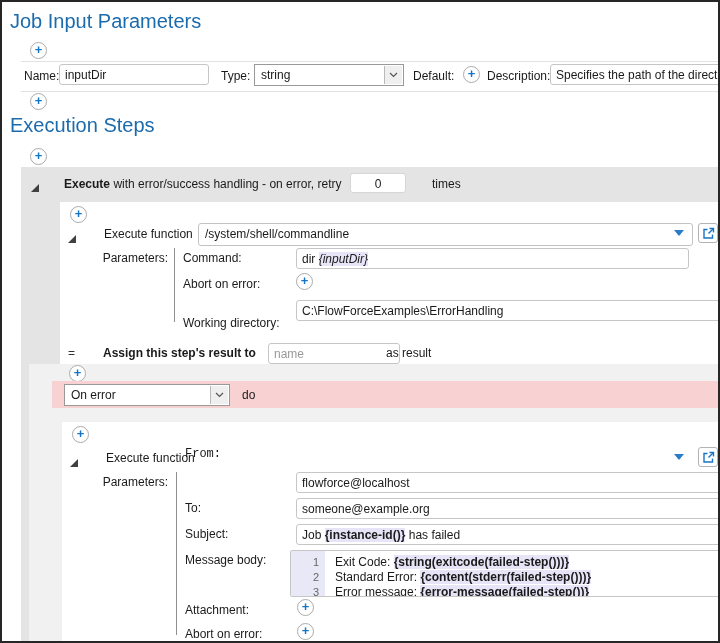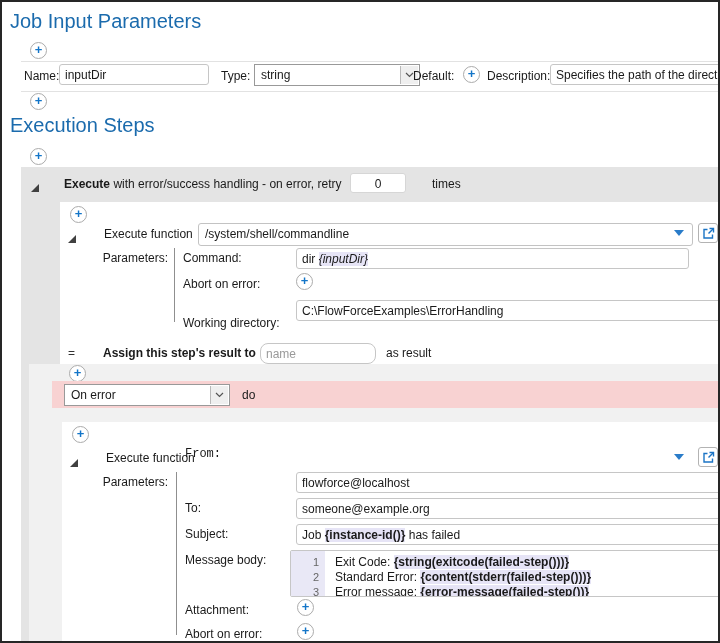--- a/index.html
+++ b/index.html
@@ -78,21 +78,21 @@
   <div class="h1" style="left:8px; top:8px;">Job Input Parameters</div>
 
   <div class="plus" style="left:28px; top:40px;">
     <span>+</span>
   </div>
 
   <div class="band"></div>
   <div class="lbl" style="left:22px; top:67px;">Name:</div>
   <div class="inp" style="left:57px; top:62px; width:150px;">inputDir</div>
   <div class="lbl" style="left:219px; top:67px;">Type:</div>
-  <div class="winsel" style="left:252px; top:62px; width:166px;">
+  <div class="winsel" style="left:252px; top:62px; width:150px;">
     <span class="txt">string</span>
     <span class="btn">
       <svg width="9" height="6" viewBox="0 0 9 6">
           <path d="M1 1 L4.5 4.5 L8 1" stroke="#555" stroke-width="1.2" fill="none"></path>
         </svg>
     </span>
   </div>
   <div class="lbl" style="left:411px; top:67px;">Default:</div>
   <div class="plus" style="left:461px; top:64px;">
     <span>+</span>
@@ -152,21 +152,21 @@
     <span>dir </span><span class="expr-i">{inputDir}</span>
   </div>
   <div class="lbl" style="left:181px; top:275px;">Abort on error:</div>
   <div class="plus" style="left:294px; top:271px;">
     <span>+</span>
   </div>
   <div class="lbl" style="left:181px; top:314px;">Working directory:</div>
   <div class="inp" style="left:294px; top:298px; width:430px;">C:\FlowForceExamples\ErrorHandling</div>
   <div class="lbl" style="left:66px; top:344px; color:#333;">=</div>
   <div class="lbl" style="left:101px; top:344px;font-weight:bold;">Assign this step's result to</div>
-  <div class="inp" style="left:258px; top:341px; width:116px;border-radius:8px;">
+  <div class="inp" style="left:266px; top:341px; width:132px;">
     <span class="ph">name</span>
   </div>
   <div class="lbl" style="left:384px; top:344px;">as result</div>
 
   <div class="strip" style="left:27px; right:0; top:362px; bottom:0;"></div>
   <div class="plus" style="left:67px; top:363px;">
     <span>+</span>
   </div>
 
   <div class="pinkrow"></div>

